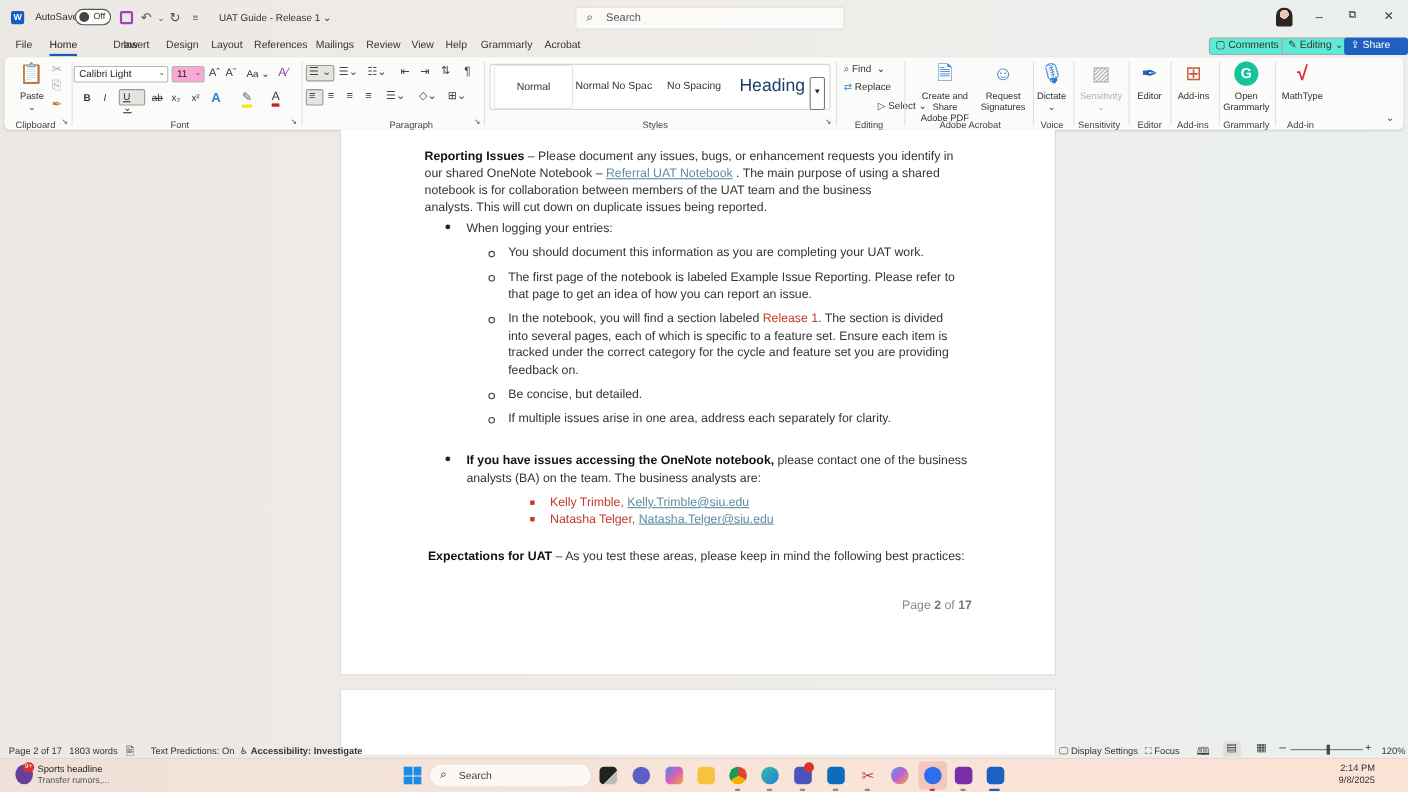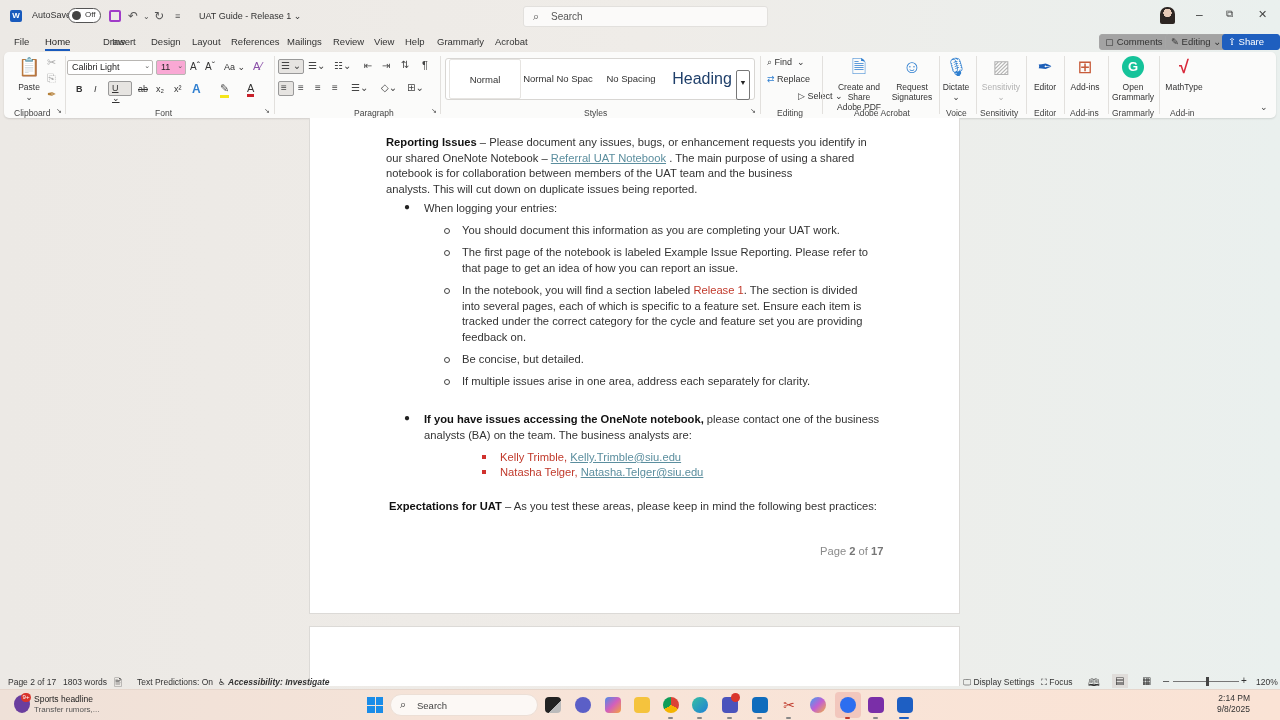--- a/index.html
+++ b/index.html
@@ -24,21 +24,21 @@
   .search-box { position: absolute; left: 523px; top: 6px; width: 245px; height: 21px; background: #fbfaf9; border: 1px solid #e2e0dd; border-radius: 3px; }
   .search-box .ico { position: absolute; left: 9px; top: 3px; font-size: 11px; color: #555; }
   .search-box .ph { position: absolute; left: 27px; top: 4px; font-size: 10px; color: #555; }
   .avatar { position: absolute; left: 1160px; top: 7px; width: 15px; height: 17px; border-radius: 7px 7px 2px 2px; background: radial-gradient(circle at 50% 35%, #e7c9b6 0 30%, #2d2522 32%); }
   .winbtn { position: absolute; top: 8px; font-size: 12px; color: #444; }
   
   .tabs { position: absolute; left: 0; top: 33px; height: 18px; width: 1280px; }
   .tab { position: absolute; top: 3px; font-size: 9.5px; color: #333; }
   .tab.active { color: #222; }
   .tab.active::after { content: ""; position: absolute; left: 0; right: 0; bottom: -4px; height: 2px; background: #185abd; }
-  .top-right-btn { position: absolute; top: 34px; height: 16px; border: 1px solid #a6a6a6; border-radius: 3px; background: #a3a3a3; font-size: 9.5px; color: #333; padding: 1px 5px; line-height: 12px; }
+  .top-right-btn { position: absolute; top: 34px; height: 16px; border: 1px solid #a6a6a6; border-radius: 3px; background: #5eead4; font-size: 9.5px; color: #333; padding: 1px 5px; line-height: 12px; }
   .share-btn { background: #1f5fbf; color: #fff; border-color: #1f5fbf; }
   
   .ribbon { position: absolute; left: 4px; top: 52px; width: 1272px; height: 66px; background: #fbfbfa; border-radius: 5px; box-shadow: 0 1px 2px rgba(0,0,0,0.12); }
   .grp-label { position: absolute; top: 56px; font-size: 8.5px; color: #444; }
   .sep { position: absolute; top: 4px; width: 1px; height: 58px; background: #e2e0dd; }
   .rb { position: absolute; font-size: 9px; color: #333; }
   .rb-ico { position: absolute; font-size: 11px; color: #444; }
   .font-box { position: absolute; left: 63px; top: 8px; width: 86px; height: 15px; border: 1px solid #b8b6b3; border-radius: 2px; background: #fff; font-size: 9px; padding: 1px 4px; }
   .size-box { position: absolute; left: 152px; top: 8px; width: 30px; height: 15px; border: 1px solid #b8b6b3; border-radius: 2px; background: #f9a8d4; font-size: 9px; padding: 1px 4px; }
   .dd { position: absolute; right: 2px; top: 1px; font-size: 7px; color: #555; }
@@ -308,21 +308,21 @@
   <span>Page </span><b>2</b><span> of </span><b>17</b>
 </div>
 
 <div class="page page2"></div>
 
 <div class="statusbar">
   <span class="sb" style="left:8px;">Page 2 of 17</span>
   <span class="sb" style="left:63px;">1803 words</span>
   <span class="sb" style="left:114px;font-size:10px;top:2px;">🖹</span>
   <span class="sb" style="left:137px;">Text Predictions: On</span>
-  <span class="sb" style="left:218px;font-style:italic;"><span>♿</span> <b>Accessibility: Investigate</b></span>
+  <span class="sb" style="left:218px;"><span>♿</span> <b>Accessibility: Investigate</b></span>
   <span class="sb" style="left:963px;"><span>🖵</span> <span>Display Settings</span></span>
   <span class="sb" style="left:1041px;"><span>⛶</span> <span>Focus</span></span>
   <span class="sb" style="left:1088px;top:2px;font-size:10px;">🕮</span>
   <div class="view-active"></div>
   <span class="sb" style="left:1115px;top:2px;font-size:10px;">▤</span>
   <span class="sb" style="left:1142px;top:2px;font-size:10px;">▦</span>
   <span class="sb" style="left:1163px;top:1px;font-size:11px;">–</span>
   <div class="zoom-track"></div>
   <div class="zoom-thumb"></div>
   <span class="sb" style="left:1241px;top:2px;font-size:10px;">+</span>

